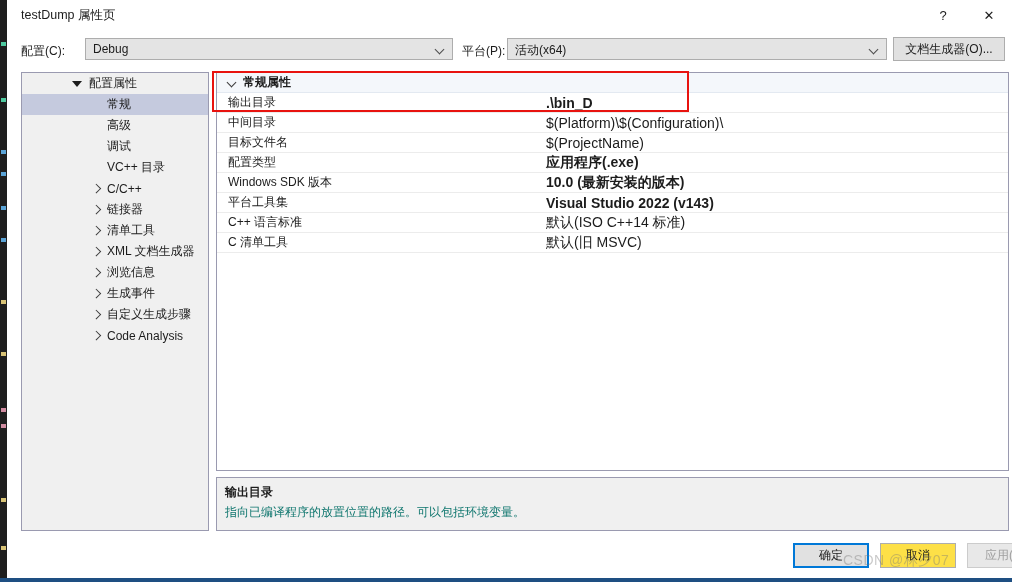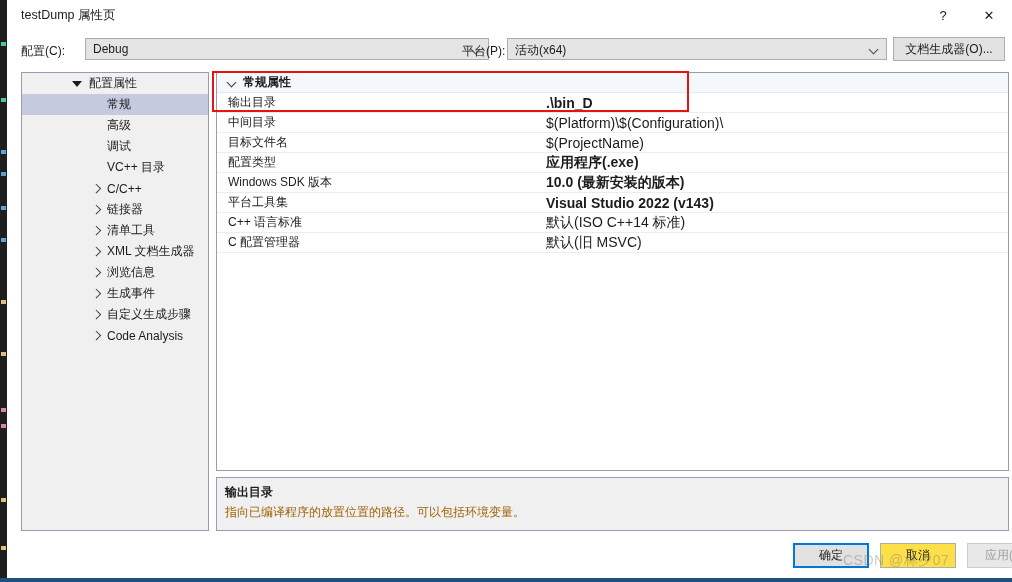--- a/index.html
+++ b/index.html
@@ -105,21 +105,21 @@
   }
   .combo .carrow:before {
     content: "";
     position: absolute;
     left: 0; top: 1px;
     width: 6px; height: 6px;
     border-left: 1.3px solid #4d4d4d;
     border-bottom: 1.3px solid #4d4d4d;
     transform: rotate(-45deg);
   }
-  #combo-config   { left: 78px;  width: 404px; }
+  #combo-config   { left: 78px;  width: 368px; }
   #combo-platform { left: 500px; width: 380px; }
   #lbl-config   { left: 14px; }
   #lbl-platform { left: 455px; }
 
   #cfg-mgr-btn {
     position: absolute;
     left: 886px; top: 7px;
     width: 112px; height: 24px;
     background: #e1e1e1;
     border: 1px solid #adadad;
@@ -274,21 +274,21 @@
   }
   #desc-title {
     font-size: 12px;
     font-weight: bold;
     color: #1c1c1c;
     white-space: nowrap;
     margin-bottom: 3px;
   }
   #desc-body {
     font-size: 12px;
-    color: #a16207;
+    color: #0f766e;
     line-height: 16px;
   }
 
   
   #footer {
     position: absolute;
     left: 0; top: 538px;
     width: 1005px; height: 44px;
     background: #ffffff;
   }
@@ -495,21 +495,21 @@
       </div>
       <div class="grid-row">
         <div class="gname">平台工具集</div>
         <div class="gval bold">Visual Studio 2022 (v143)</div>
       </div>
       <div class="grid-row">
         <div class="gname">C++ 语言标准</div>
         <div class="gval">默认(ISO C++14 标准)</div>
       </div>
       <div class="grid-row">
-        <div class="gname">C 配置管理器</div>
+        <div class="gname">C 清单工具</div>
         <div class="gval">默认(旧 MSVC)</div>
       </div>
     </div>
 
   <div id="red-box"></div>
 
   <div id="desc-panel">
     <div id="desc-title">输出目录</div>
     <div id="desc-body">指向已编译程序的放置位置的路径。可以包括环境变量。</div>
   </div>

